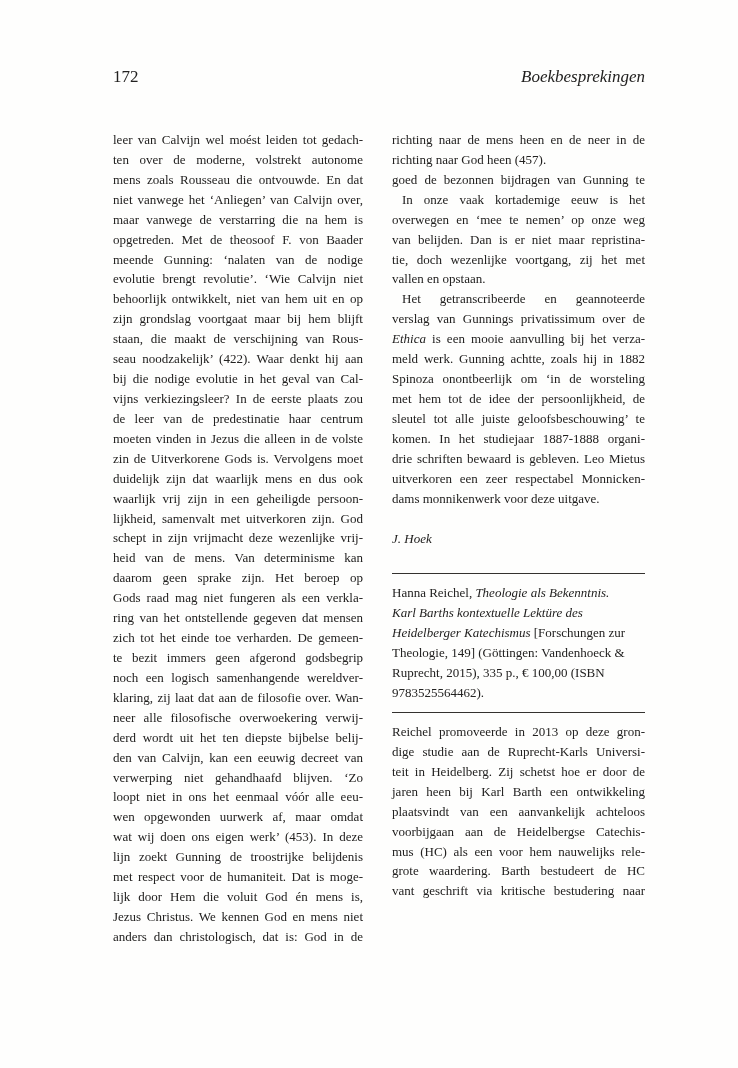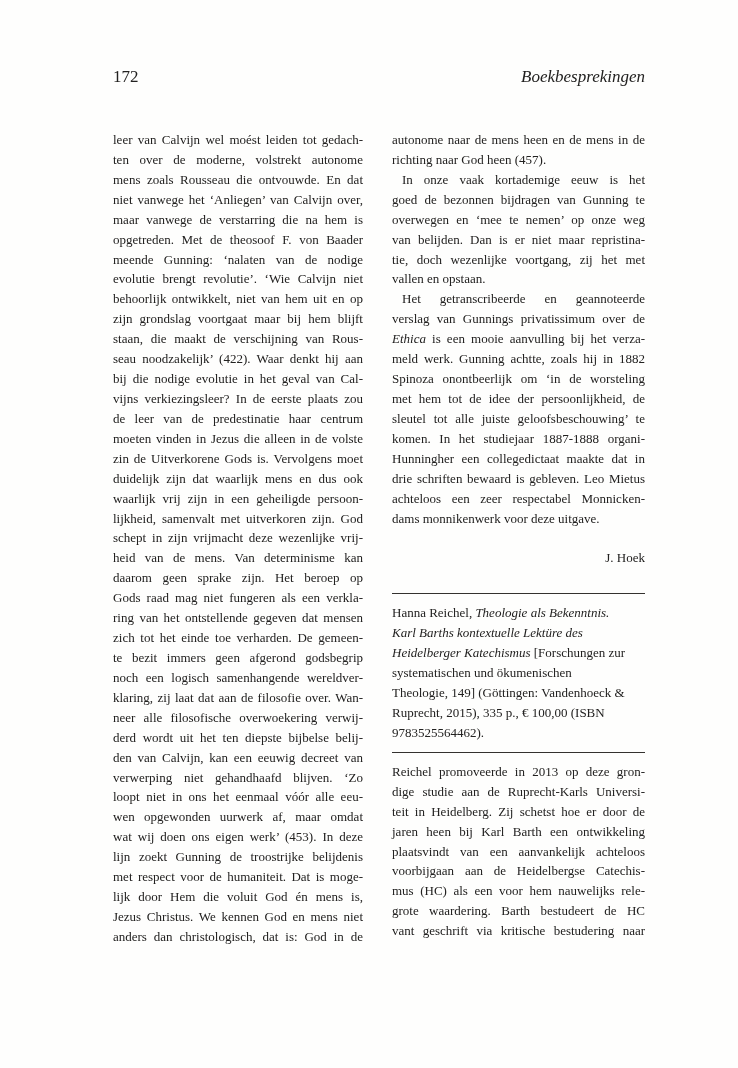--- a/index.html
+++ b/index.html
@@ -16,21 +16,21 @@
     font-size:17px;line-height:20px;}
   .pagenum{position:absolute;left:0;top:0;}
   .runtitle{position:absolute;right:0;top:0;font-style:italic;}
   .col{position:absolute;top:130px;font-size:13px;line-height:19.93px;
     letter-spacing:0px;}
   #col-left{left:113px;width:250px;}
   #col-right{left:392px;width:253px;}
   .line{height:19.93px;overflow:visible;white-space:nowrap;}
   .just{white-space:normal;text-align:justify;text-align-last:justify;}
   .ind{text-indent:10px;}
-  .sig{text-align:right;}
+  .sig{text-align:left;font-style:italic;}
   .rule{border-top:1px solid #34322f;height:0;margin:9px 0;}
   i{font-style:italic;}
 </style>
 </head>
 <body>
 
 <div class="page">
   <div class="header">
     <span class="pagenum">172</span>
     <span class="runtitle">Boekbesprekingen</span>
@@ -72,48 +72,46 @@
       <div class="line just"><span>loopt niet in ons het eenmaal vóór alle eeu-</span></div>
       <div class="line just"><span>wen opgewonden uurwerk af, maar omdat</span></div>
       <div class="line just"><span>wat wij doen ons eigen werk’ (453). In deze</span></div>
       <div class="line just"><span>lijn zoekt Gunning de troostrijke belijdenis</span></div>
       <div class="line just"><span>met respect voor de humaniteit. Dat is moge-</span></div>
       <div class="line just"><span>lijk door Hem die voluit God én mens is,</span></div>
       <div class="line just"><span>Jezus Christus. We kennen God en mens niet</span></div>
       <div class="line just"><span>anders dan christologisch, dat is: God in de</span></div>
     </div>
   <div class="col" id="col-right">
-      <div class="line just"><span>autonome naar de mens heen en de mens in de</span></div>
+      <div class="line just"><span>richting naar de mens heen en de neer in de</span></div>
       <div class="line"><span>richting naar God heen (457).</span></div>
+      <div class="line just"><span>goed de bezonnen bijdragen van Gunning te</span></div>
       <div class="line just ind"><span>In onze vaak kortademige eeuw is het</span></div>
-      <div class="line just"><span>goed de bezonnen bijdragen van Gunning te</span></div>
       <div class="line just"><span>overwegen en ‘mee te nemen’ op onze weg</span></div>
       <div class="line just"><span>van belijden. Dan is er niet maar repristina-</span></div>
       <div class="line just"><span>tie, doch wezenlijke voortgang, zij het met</span></div>
       <div class="line"><span>vallen en opstaan.</span></div>
       <div class="line just ind"><span>Het getranscribeerde en geannoteerde</span></div>
       <div class="line just"><span>verslag van Gunnings privatissimum over de</span></div>
       <div class="line just"><i>Ethica</i><span> is een mooie aanvulling bij het verza-</span></div>
       <div class="line just"><span>meld werk. Gunning achtte, zoals hij in 1882</span></div>
       <div class="line just"><span>Spinoza onontbeerlijk om ‘in de worsteling</span></div>
       <div class="line just"><span>met hem tot de idee der persoonlijkheid, de</span></div>
       <div class="line just"><span>sleutel tot alle juiste geloofsbeschouwing’ te</span></div>
       <div class="line just"><span>komen. In het studiejaar 1887-1888 organi-</span></div>
-      <div class="line just"><span>Hunningher een collegedictaat maakte dat in</span></div>
       <div class="line just"><span>drie schriften bewaard is gebleven. Leo Mietus</span></div>
-      <div class="line just"><span>achteloos een zeer respectabel Monnicken-</span></div>
+      <div class="line just"><span>uitverkoren een zeer respectabel Monnicken-</span></div>
       <div class="line"><span>dams monnikenwerk voor deze uitgave.</span></div>
       <div style="height: 20px;"></div>
       <div class="line sig">J. Hoek</div>
       <div style="height: 16px;"></div>
       <div class="rule"></div>
       <div class="line"><span>Hanna Reichel, </span><i>Theologie als Bekenntnis.</i></div>
       <div class="line"><i>Karl Barths kontextuelle Lektüre des</i></div>
       <div class="line"><i>Heidelberger Katechismus</i><span> [Forschungen zur</span></div>
-      <div class="line"><span>systematischen und ökumenischen</span></div>
       <div class="line"><span>Theologie, 149] (Göttingen: Vandenhoeck &amp;</span></div>
       <div class="line"><span>Ruprecht, 2015), 335 p., € 100,00 (ISBN</span></div>
       <div class="line"><span>9783525564462).</span></div>
       <div class="rule"></div>
       <div class="line just"><span>Reichel promoveerde in 2013 op deze gron-</span></div>
       <div class="line just"><span>dige studie aan de Ruprecht-Karls Universi-</span></div>
       <div class="line just"><span>teit in Heidelberg. Zij schetst hoe er door de</span></div>
       <div class="line just"><span>jaren heen bij Karl Barth een ontwikkeling</span></div>
       <div class="line just"><span>plaatsvindt van een aanvankelijk achteloos</span></div>
       <div class="line just"><span>voorbijgaan aan de Heidelbergse Catechis-</span></div>

